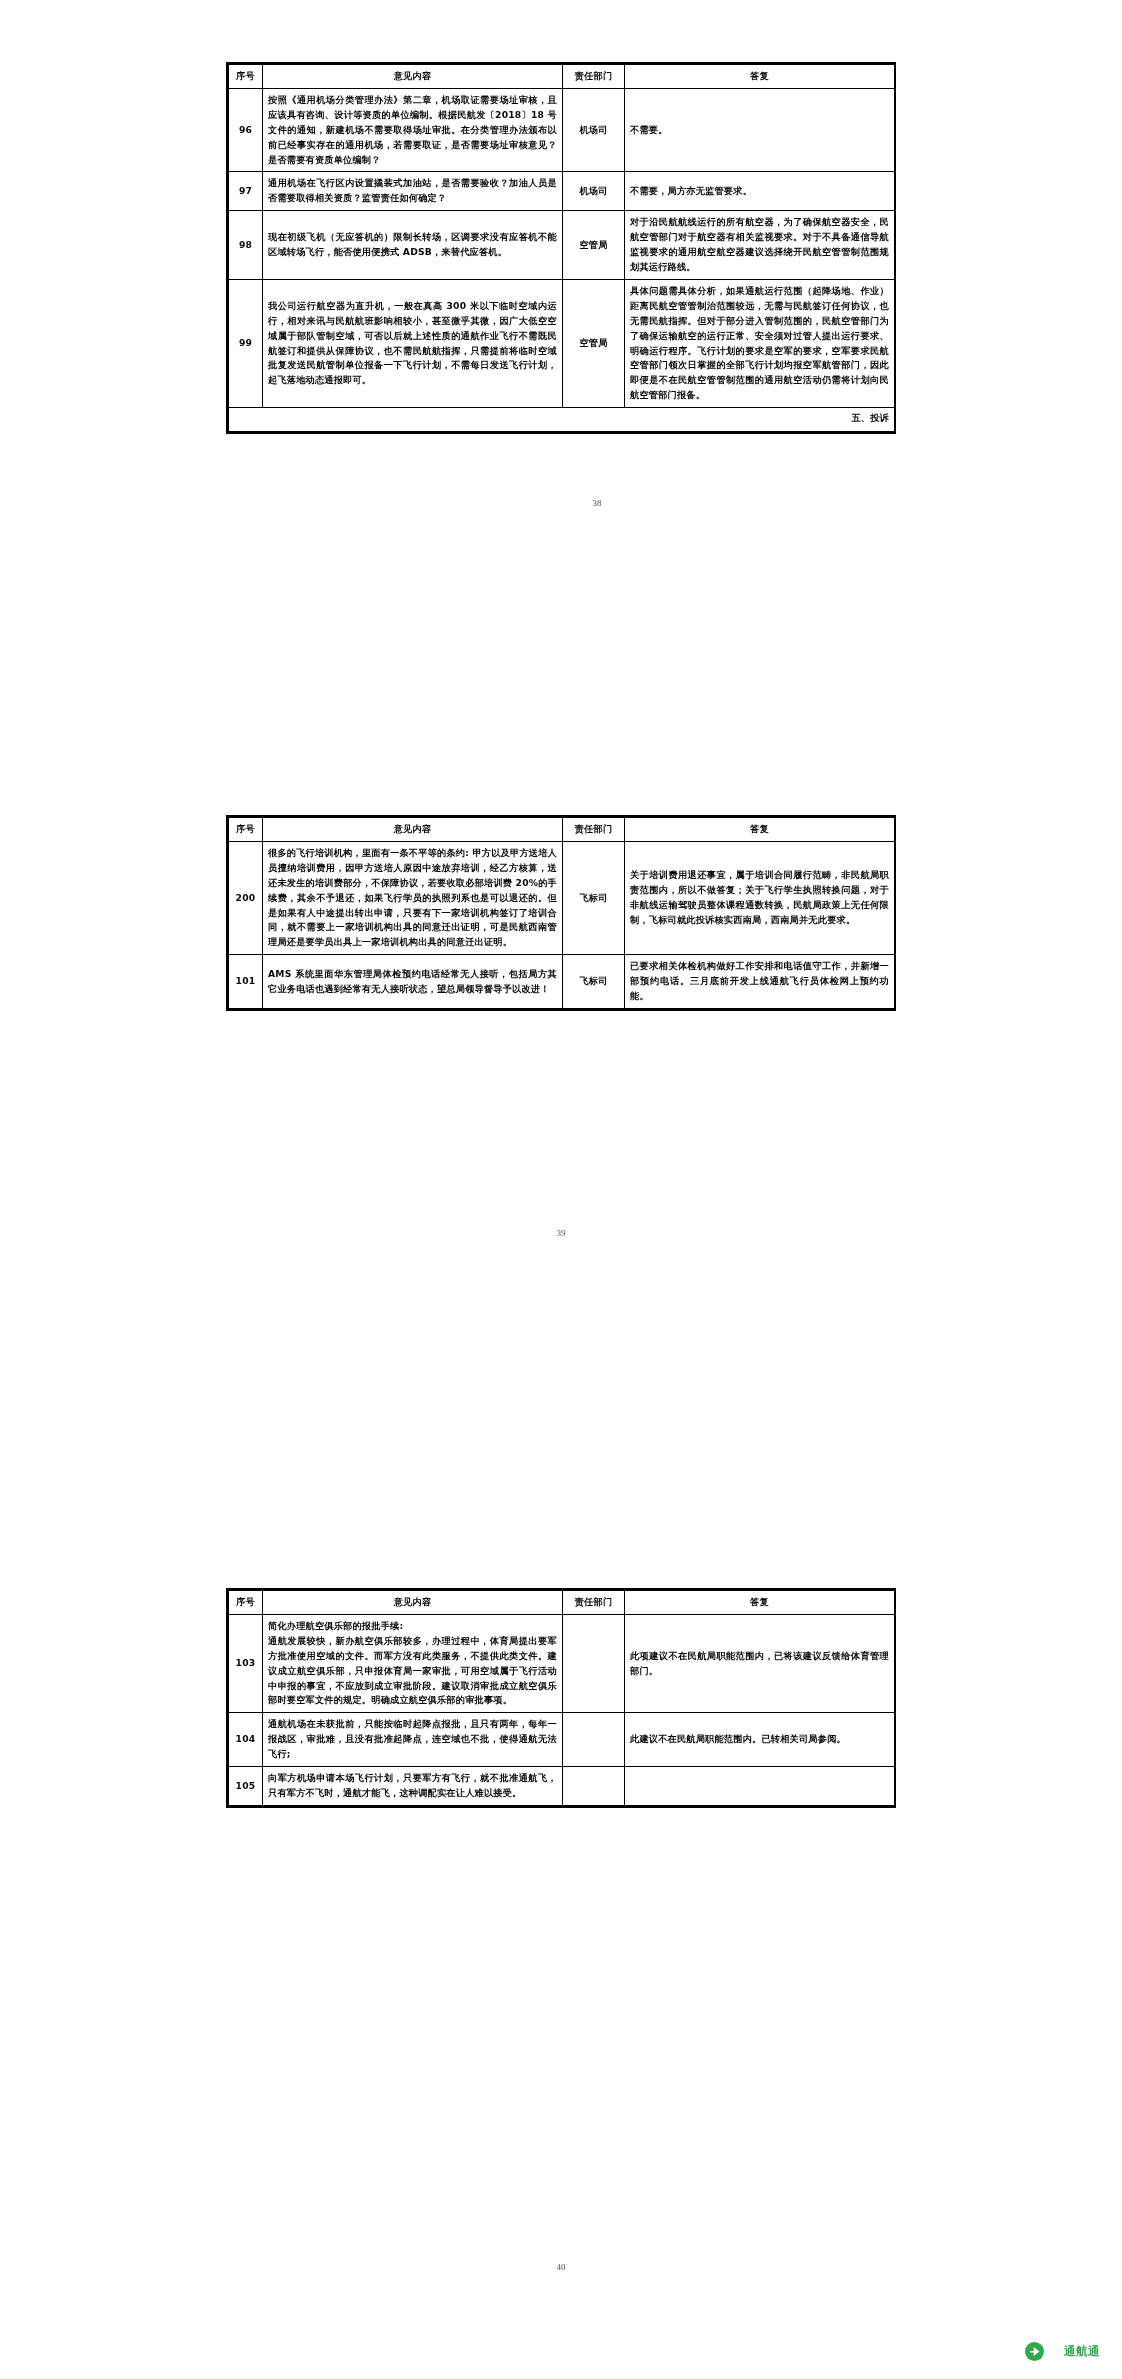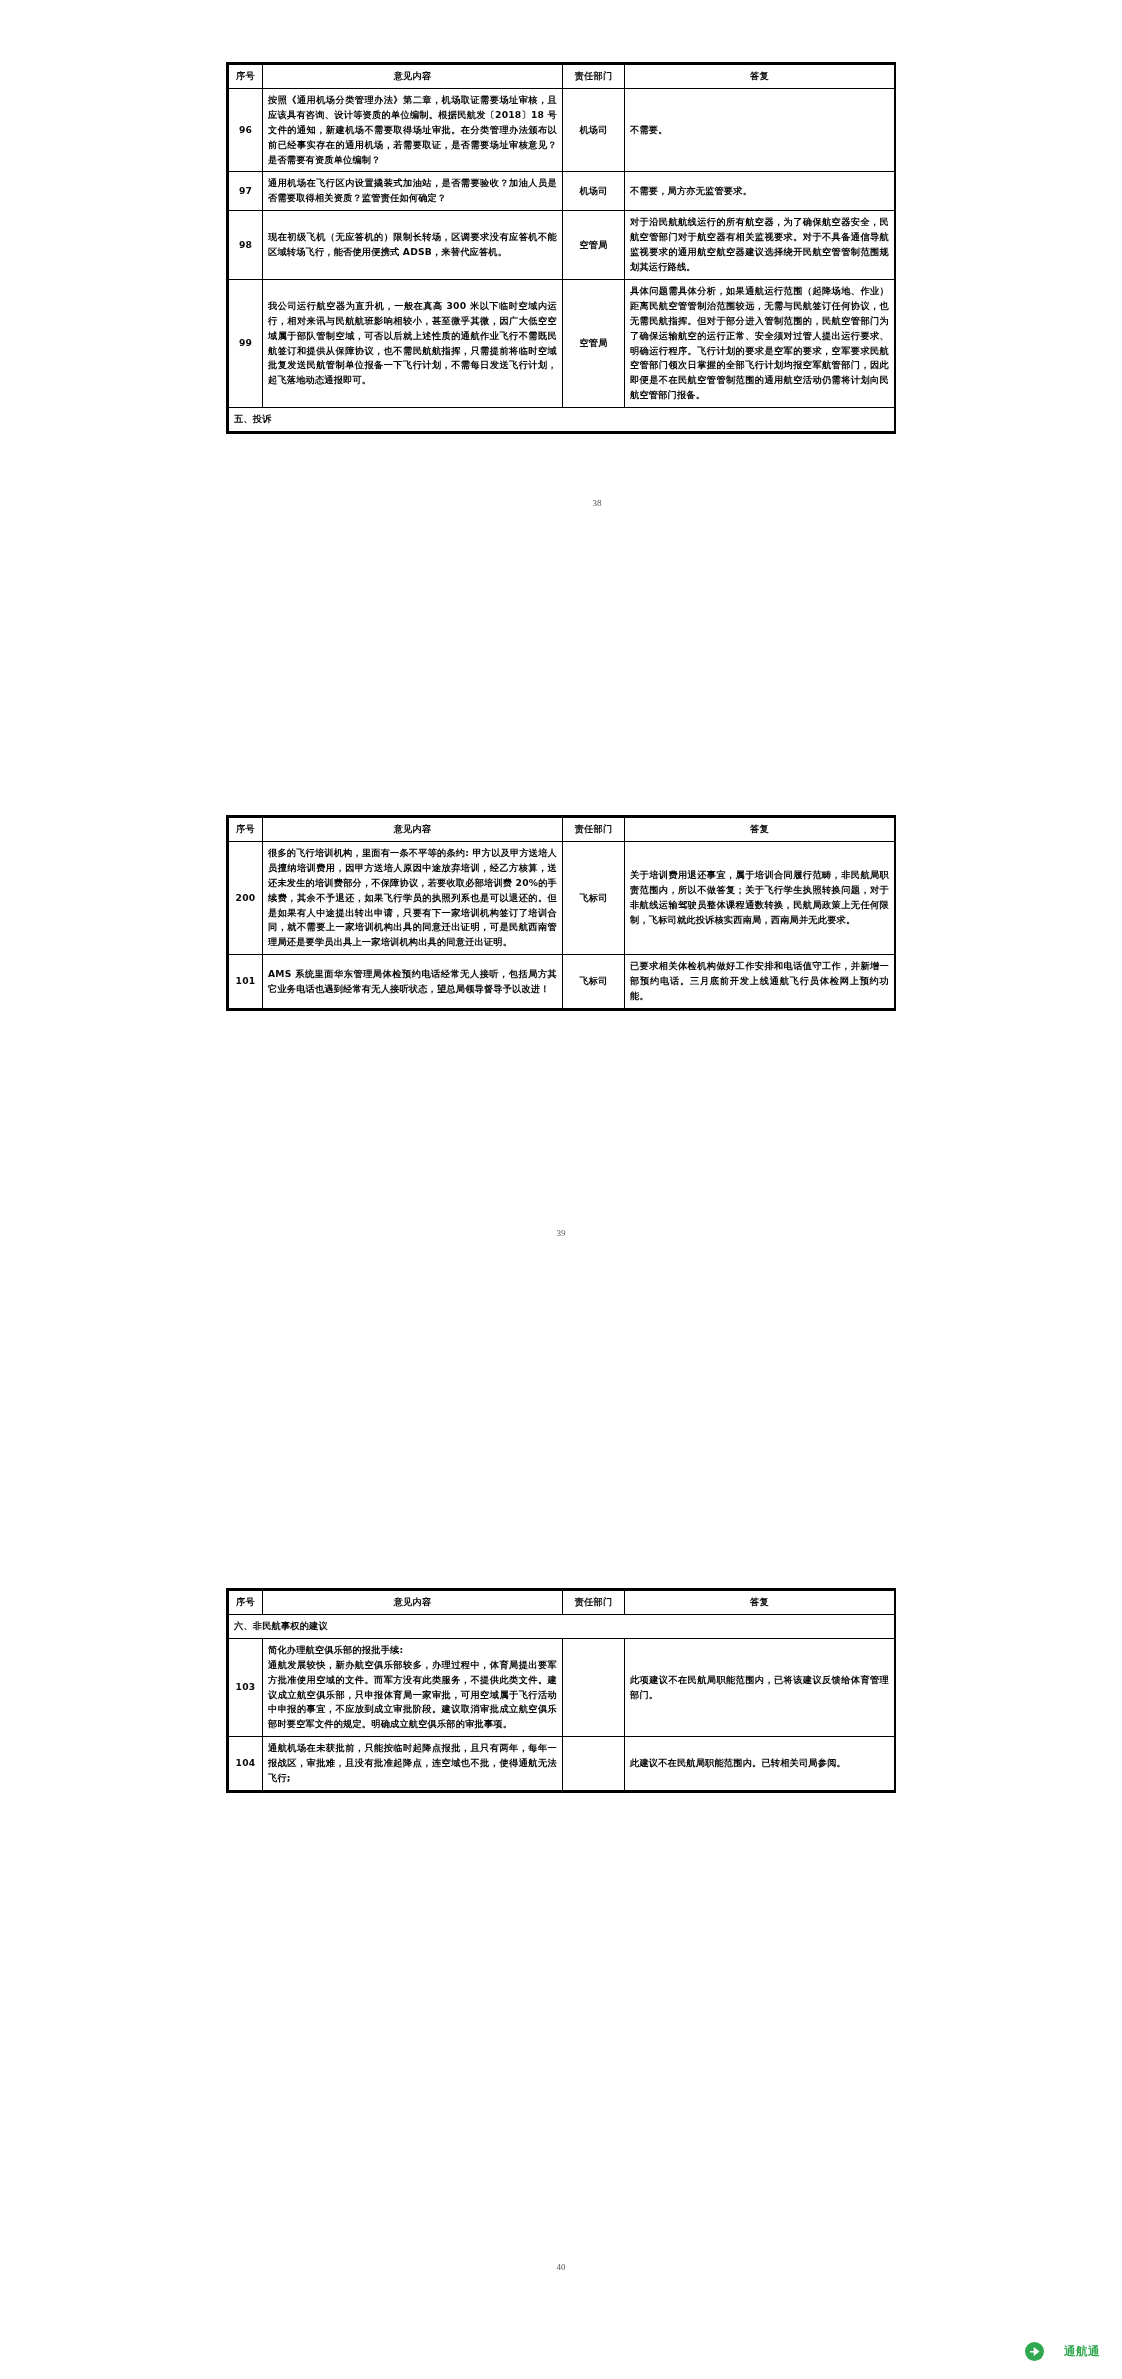--- a/index.html
+++ b/index.html
@@ -88,24 +88,25 @@
   .cell-ans {
     text-align: justify;
     text-justify: inter-ideograph;
     vertical-align: middle;
     padding-top: 6px;
     padding-bottom: 6px;
   }
   .cell-ans.top { vertical-align: top; }
 
   .section-row td {
-    text-align: left;
+    text-align: right;
     padding: 8px 8px;
     font-size: 10.5px;
     font-weight: bold;
+    font-family: Liberation Mono, monospace;
   }
 
   .pagenum {
     position: absolute;
     width: 1122px;
     text-align: center;
     font-size: 9px;
     color: #555;
     font-family: "Liberation Serif", serif;
   }
@@ -254,36 +255,39 @@
       </colgroup>
       <thead>
         <tr class="th-row">
           <th>序号</th>
           <th>意见内容</th>
           <th>责任部门</th>
           <th>答复</th>
         </tr>
       </thead>
       <tbody>
-        <tr class="section-row">
-          <td colspan="4">六、非民航事权的建议</td>
-        </tr>
         <tr>
           <td class="cell-no">103</td>
           <td class="cell-opin" style="white-space:pre-line">简化办理航空俱乐部的报批手续:
 通航发展较快，新办航空俱乐部较多，办理过程中，体育局提出要军方批准使用空域的文件。而军方没有此类服务，不提供此类文件。建议成立航空俱乐部，只申报体育局一家审批，可用空域属于飞行活动中申报的事宜，不应放到成立审批阶段。建议取消审批成立航空俱乐部时要空军文件的规定。明确成立航空俱乐部的审批事项。</td>
           <td class="cell-dept"></td>
           <td class="cell-ans">此项建议不在民航局职能范围内，已将该建议反馈给体育管理部门。</td>
         </tr>
         <tr>
           <td class="cell-no">104</td>
           <td class="cell-opin">通航机场在未获批前，只能按临时起降点报批，且只有两年，每年一报战区，审批难，且没有批准起降点，连空域也不批，使得通航无法飞行;</td>
           <td class="cell-dept"></td>
           <td class="cell-ans">此建议不在民航局职能范围内。已转相关司局参阅。</td>
         </tr>
+        <tr>
+          <td class="cell-no">105</td>
+          <td class="cell-opin">向军方机场申请本场飞行计划，只要军方有飞行，就不批准通航飞，只有军方不飞时，通航才能飞，这种调配实在让人难以接受。</td>
+          <td class="cell-dept"></td>
+          <td class="cell-ans"></td>
+        </tr>
       </tbody>
     </table>
   </div>
 
 </div>
 
 <div class="watermark">
   <span class="wm-badge"></span>
   <span class="wm-text">通航通</span>
 </div>

